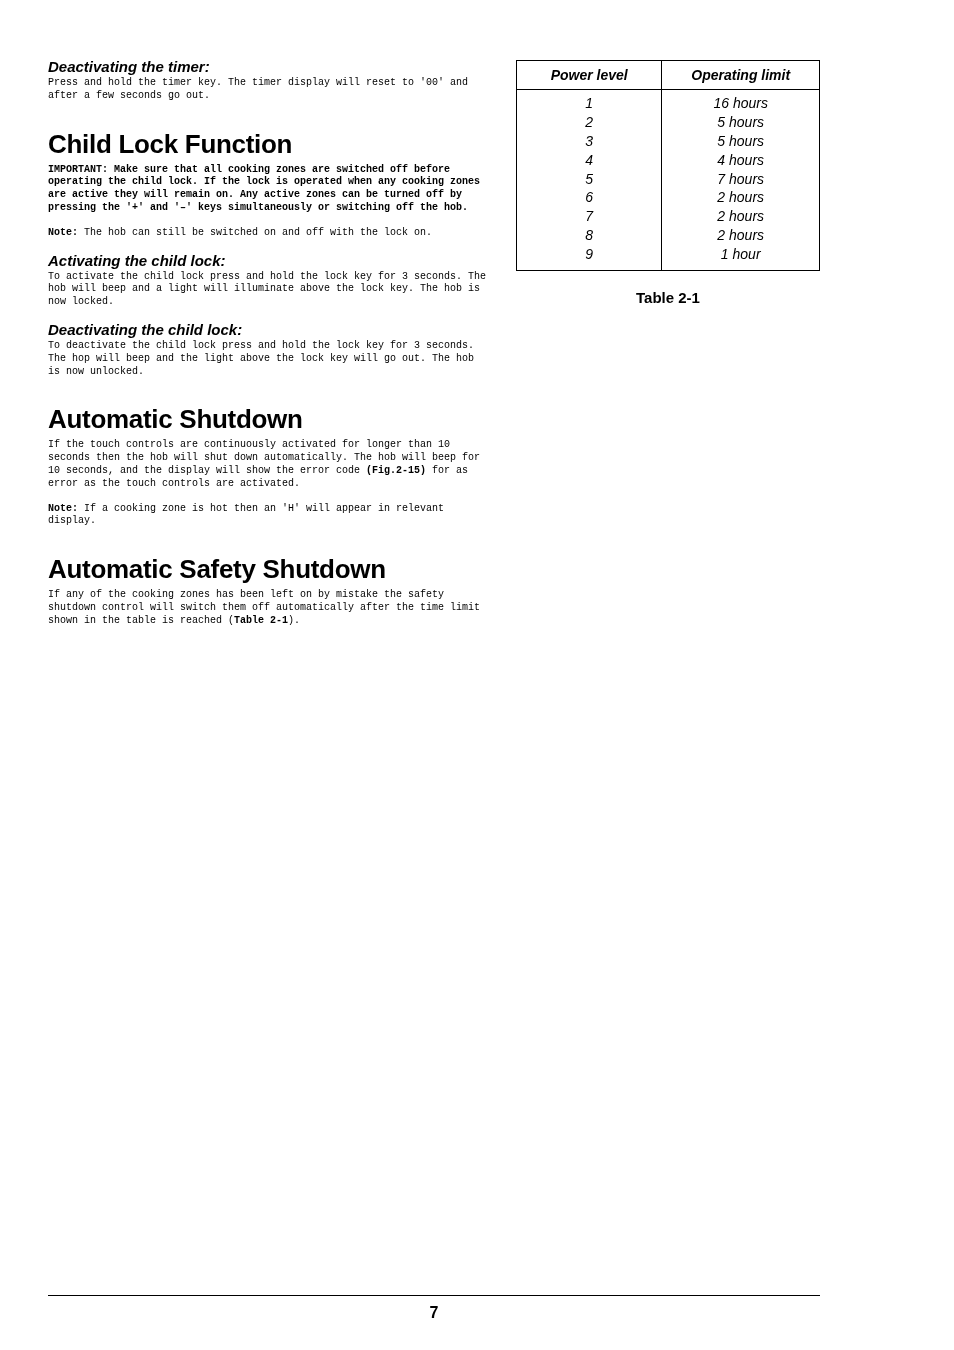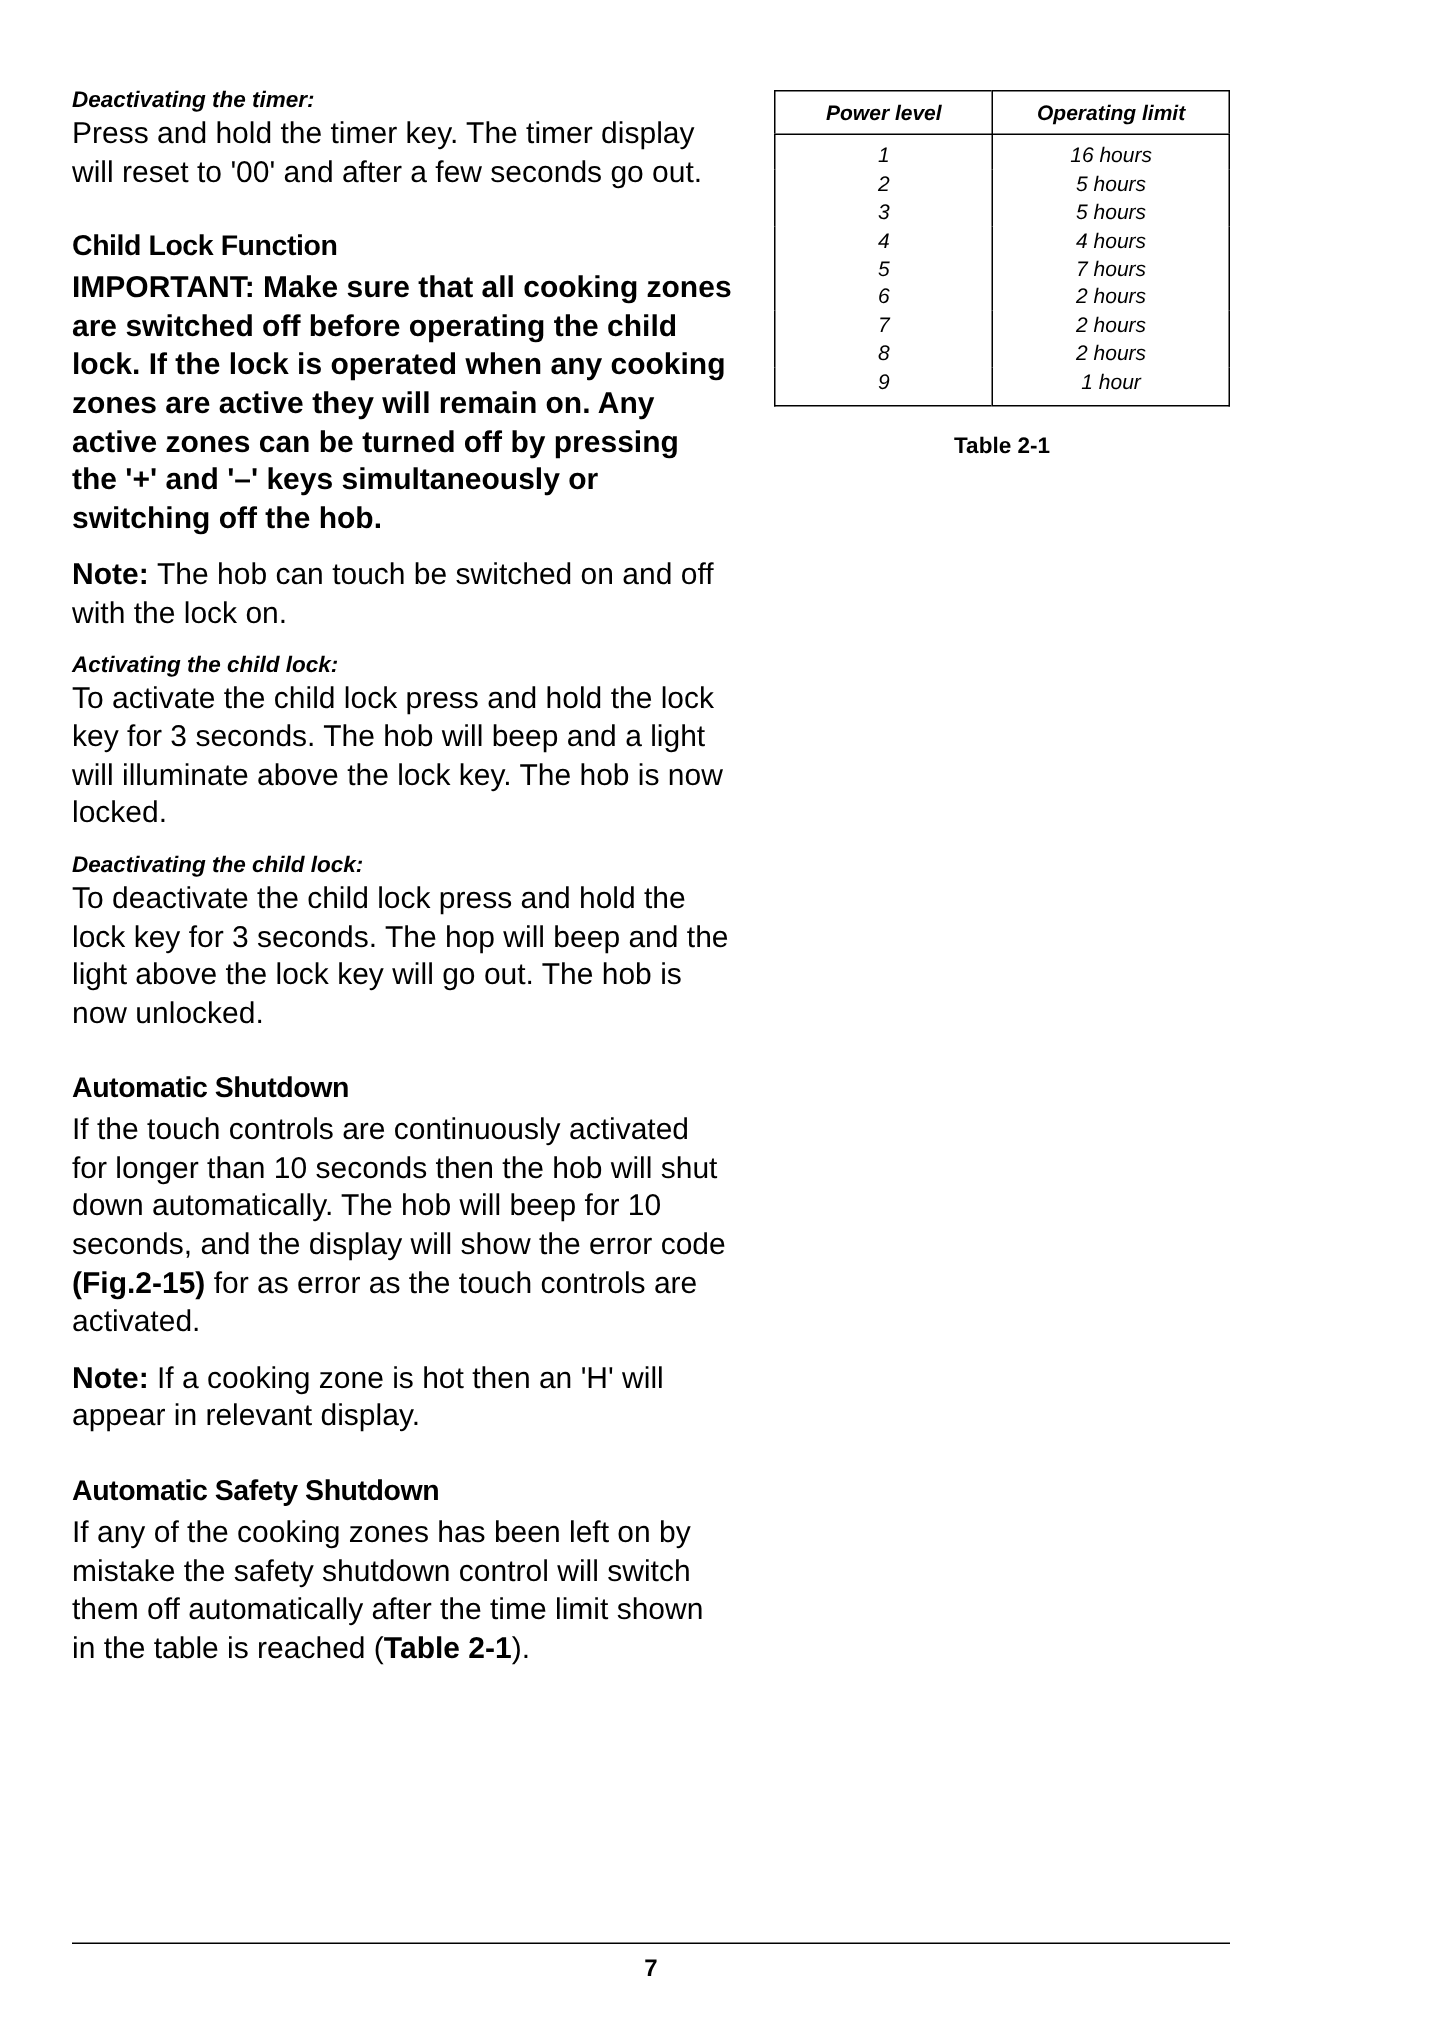--- a/index.html
+++ b/index.html
@@ -21,35 +21,36 @@
     display: flex;
     gap: 28px;
   }
   .col-left {
     width: 440px;
   }
   .col-right {
     flex: 1;
   }
   h1.section {
-    font-size: 19px;
+    font-size: 26px;
     font-weight: 900;
     margin: 26px 0 4px 0;
     letter-spacing: -0.3px;
   }
   h3.runin {
     font-size: 15px;
     font-weight: 700;
     font-style: italic;
     margin: 0 0 2px 0;
   }
   p {
-    font-size: 20px;
+    font-size: 10px;
     line-height: 1.28;
     margin: 0 0 12px 0;
+    font-family: Liberation Mono, monospace;
   }
   p.tight-after-heading { margin-top: 2px; }
   strong { font-weight: 700; }
 
   
   table.oplimit {
     width: 100%;
     border-collapse: collapse;
     border: 1.5px solid #000;
     margin-top: 2px;
@@ -110,21 +111,21 @@
     <div class="col-left">
 
       <h3 class="runin">Deactivating the timer:</h3>
       <p>Press and hold the timer key. The timer display will reset to '00' and after a few seconds go out.</p>
 
       <h1 class="section">Child Lock Function</h1>
       <p class="tight-after-heading">
         <strong><span>IMPORTANT: </span><span>Make sure that all cooking zones are switched off before operating the child lock. If the lock is operated when any cooking zones are active they will remain on. Any active zones can be turned off by pressing the '+' and '–' keys simultaneously or switching off the hob.</span></strong>
       </p>
       <p>
-        <strong>Note: </strong><span>The hob can touch be switched on and off with the lock on.</span>
+        <strong>Note: </strong><span>The hob can still be switched on and off with the lock on.</span>
       </p>
 
       <h3 class="runin">Activating the child lock:</h3>
       <p>To activate the child lock press and hold the lock key for 3 seconds. The hob will beep and a light will illuminate above the lock key. The hob is now locked.</p>
 
       <h3 class="runin">Deactivating the child lock:</h3>
       <p>To deactivate the child lock press and hold the lock key for 3 seconds. The hop will beep and the light above the lock key will go out. The hob is now unlocked.</p>
 
       <h1 class="section">Automatic Shutdown</h1>
       <p class="tight-after-heading">

